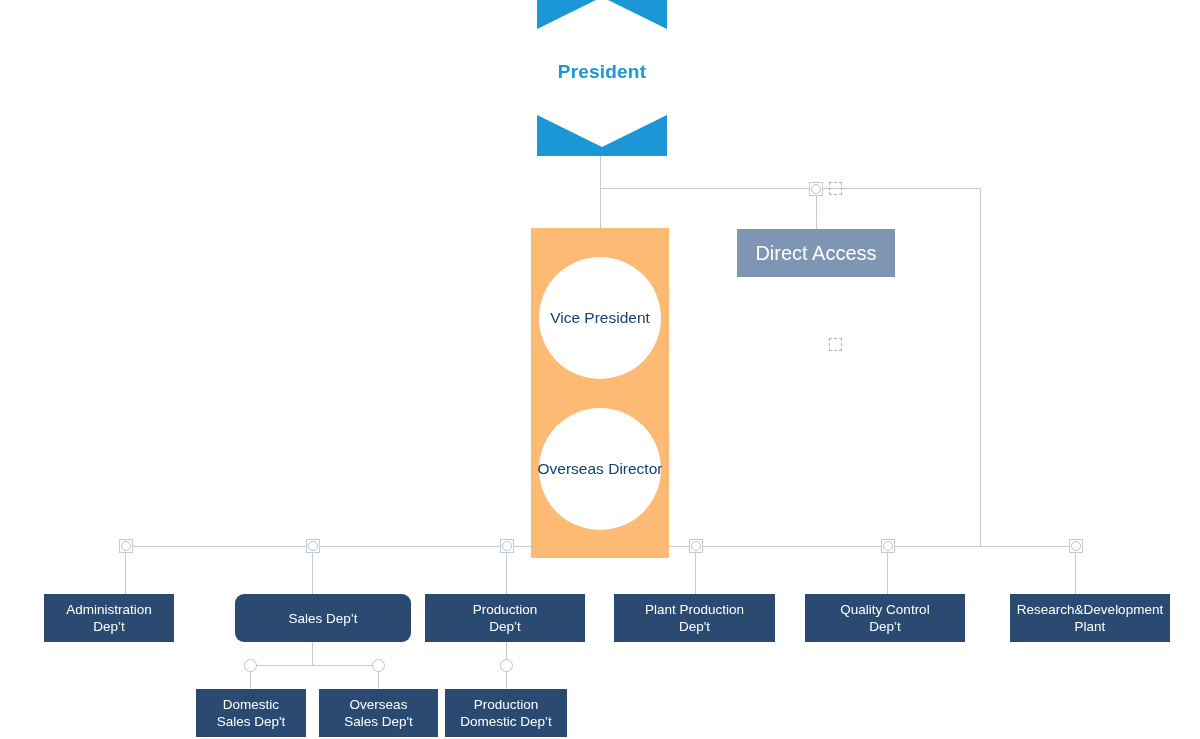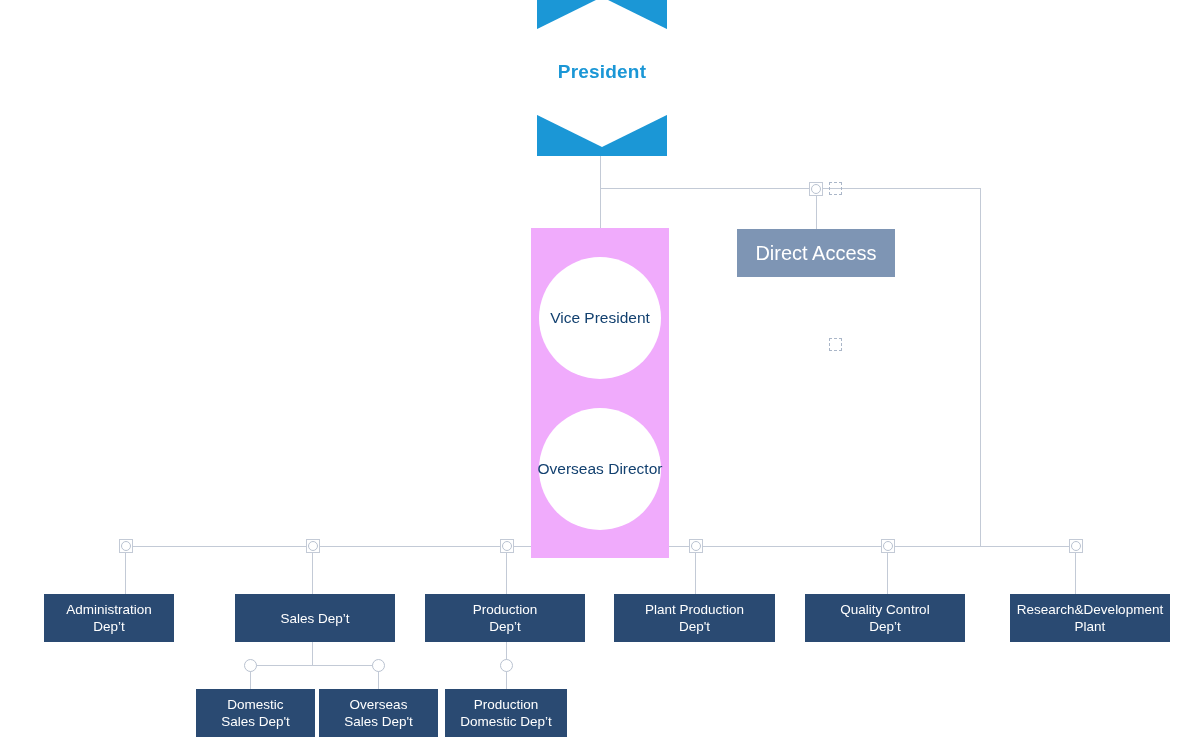--- a/index.html
+++ b/index.html
@@ -56,21 +56,21 @@
     font-size: 19px;
     font-weight: bold;
     letter-spacing: 0.2px;
     text-align: center;
   }
   
   .ring-node {
     position: absolute;
     width: 138px;
     height: 179px;
-    background: #f0abfc;
+    background: #fdba74;
     display: flex;
     align-items: center;
     justify-content: center;
   }
   .ring-node .ring-inner {
     position: absolute;
     left: 50%;
     top: 50%;
     width: 122px;
     height: 122px;
@@ -220,21 +220,21 @@
 
   <div id="node-direct-access">Direct Access</div>
 
   <div id="departments">
       <div class="dept-box" style="left: 44px; top: 594px; width: 130px;">
         <div>
           <span>Administration</span>
           <span>Dep’t</span>
         </div>
       </div>
-      <div class="dept-box" style="left: 235px; top: 594px; width: 160px;">
+      <div class="dept-box" style="left: 235px; top: 594px; width: 176px; border-radius: 9px;">
         <div>
           <span>Sales Dep’t</span>
         </div>
       </div>
       <div class="dept-box" style="left: 425px; top: 594px; width: 160px;">
         <div>
           <span>Production</span>
           <span>Dep’t</span>
         </div>
       </div>
@@ -252,21 +252,21 @@
       </div>
       <div class="dept-box" style="left: 995px; top: 594px; width: 160px; margin-left: 15px;">
         <div>
           <span>Research&amp;Development</span>
           <span>Plant</span>
         </div>
       </div>
     </div>
 
   <div id="sub-departments">
-      <div class="dept-box" style="left: 196px; top: 689px; width: 119px; align-items: center;">
+      <div class="dept-box" style="left: 196px; top: 689px; width: 110px; align-items: center;">
         <div>
           <span>Domestic</span>
           <span>Sales Dep't</span>
         </div>
       </div>
       <div class="dept-box" style="left: 319px; top: 689px; width: 119px;">
         <div>
           <span>Overseas</span>
           <span>Sales Dep't</span>
         </div>

